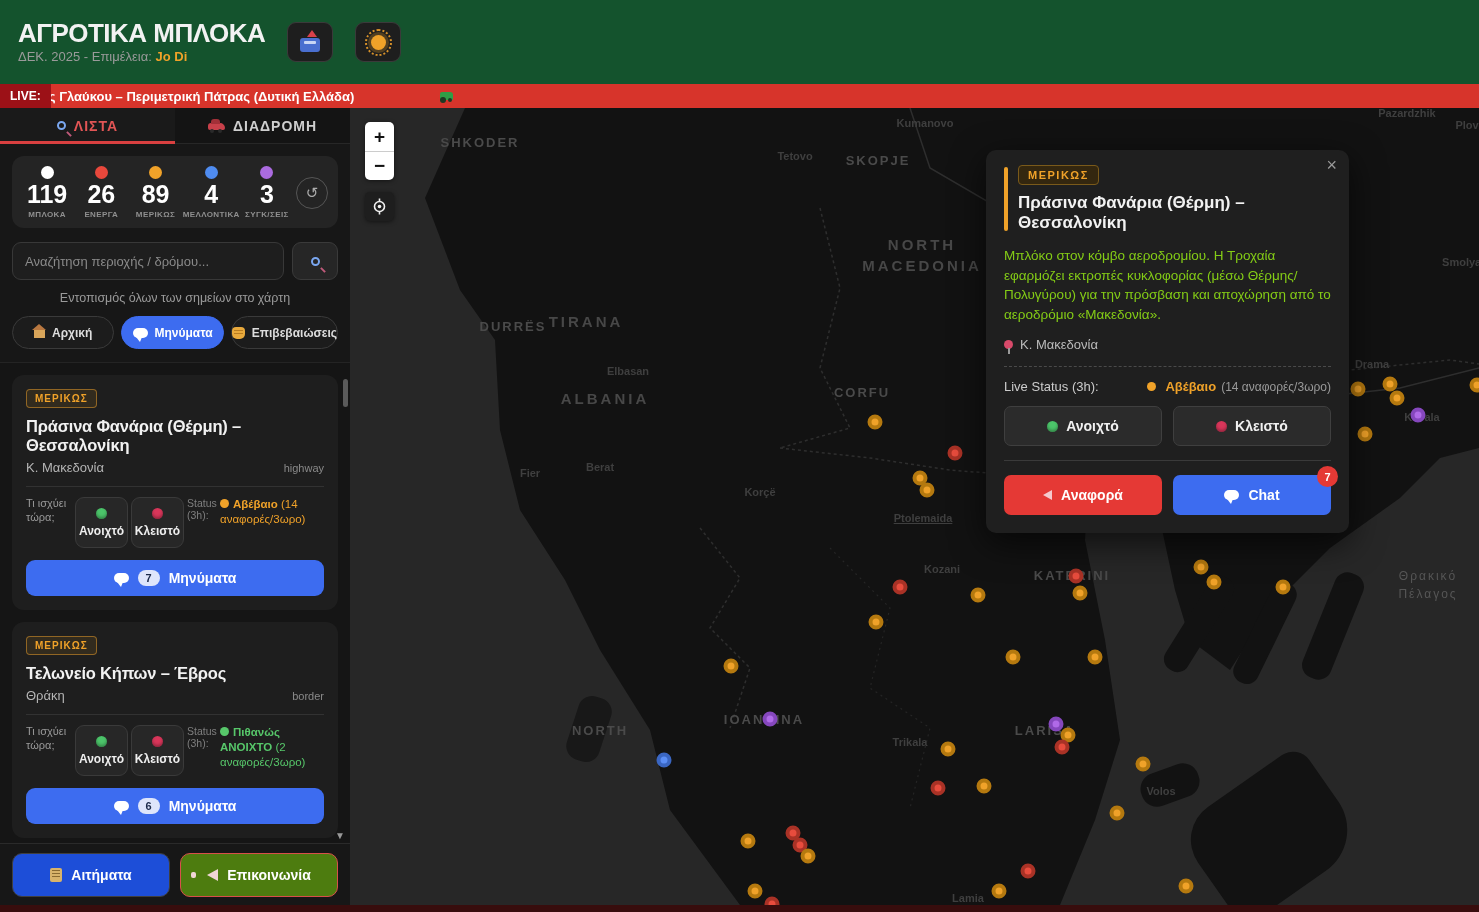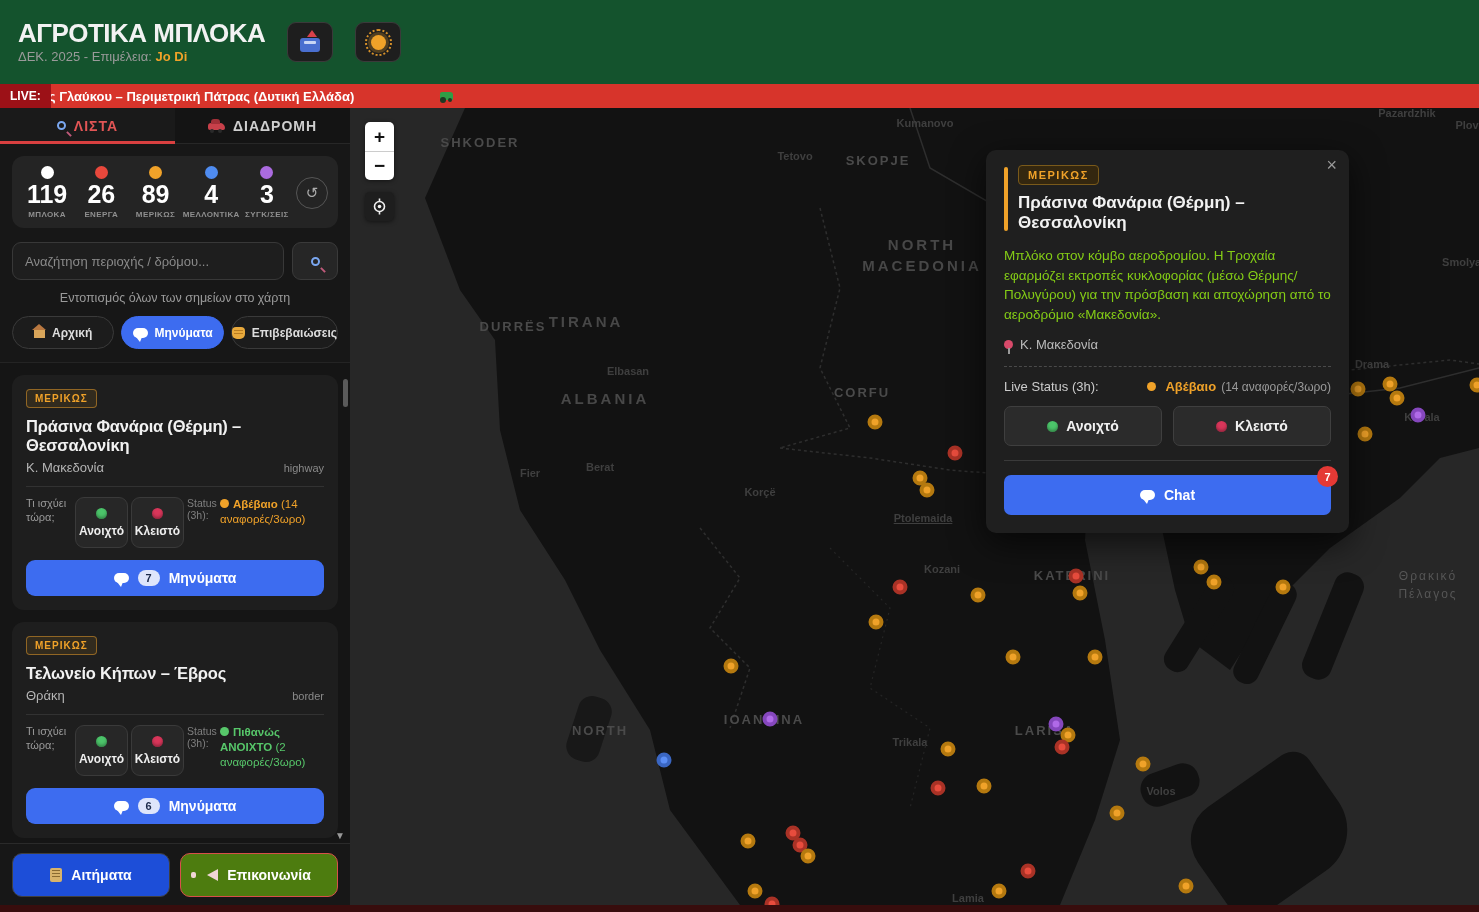--- a/index.html
+++ b/index.html
@@ -498,20 +498,24 @@
             <span class="oc-dot green"></span>
             <span>Ανοιχτό</span>
           </div>
           <div class="popup-oc">
             <span class="oc-dot red"></span>
             <span>Κλειστό</span>
           </div>
         </div>
         <hr class="solid-hr">
         <div class="popup-actions">
+          <button class="action-btn report">
+            <span class="icon-megaphone-sm"></span>
+            <span>Αναφορά</span>
+          </button>
           <button class="action-btn chat">
             <span class="icon-bubble"></span>
             <span>Chat</span>
             <span class="chat-badge">7</span>
           </button>
         </div>
       </div>
     </div>
   </div>
 

